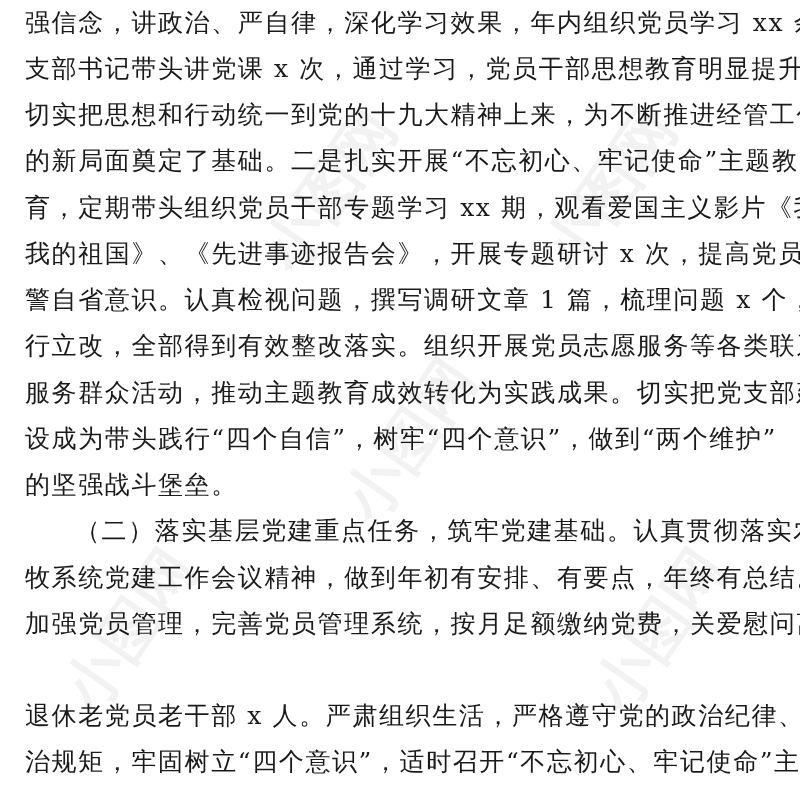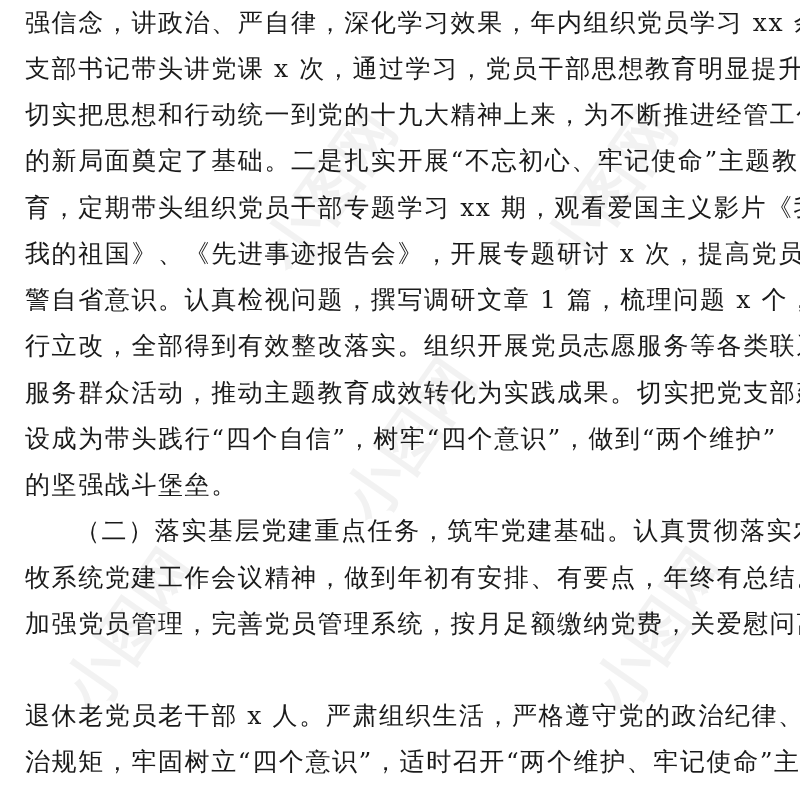--- a/index.html
+++ b/index.html
@@ -40,14 +40,14 @@
   <div class="line justify" style="top:280px;">警自省意识。认真检视问题，撰写调研文章 1 篇，梳理问题 x 个，立</div>
   <div class="line justify" style="top:326px;">行立改，全部得到有效整改落实。组织开展党员志愿服务等各类联系</div>
   <div class="line justify" style="top:373px;">服务群众活动，推动主题教育成效转化为实践成果。切实把党支部建</div>
   <div class="line" style="top:465px;">的坚强战斗堡垒。</div>
   <div class="line justify" style="top:419px;">设成为带头践行“四个自信”，树牢“四个意识”，做到“两个维护”</div>
   <div class="line justify indent" style="top:511px;">（二）落实基层党建重点任务，筑牢党建基础。认真贯彻落实农</div>
   <div class="line justify" style="top:558px;">牧系统党建工作会议精神，做到年初有安排、有要点，年终有总结。</div>
   <div class="line justify" style="top:604px;">加强党员管理，完善党员管理系统，按月足额缴纳党费，关爱慰问离</div>
 
   <div class="line justify" style="top:696px;">退休老党员老干部 x 人。严肃组织生活，严格遵守党的政治纪律、政</div>
-  <div class="line justify" style="top:742px;">治规矩，牢固树立“四个意识”，适时召开“两个维护、牢记使命”主</div>
+  <div class="line justify" style="top:742px;">治规矩，牢固树立“四个意识”，适时召开“不忘初心、牢记使命”主</div>
 </div>
 
 </body></html>

